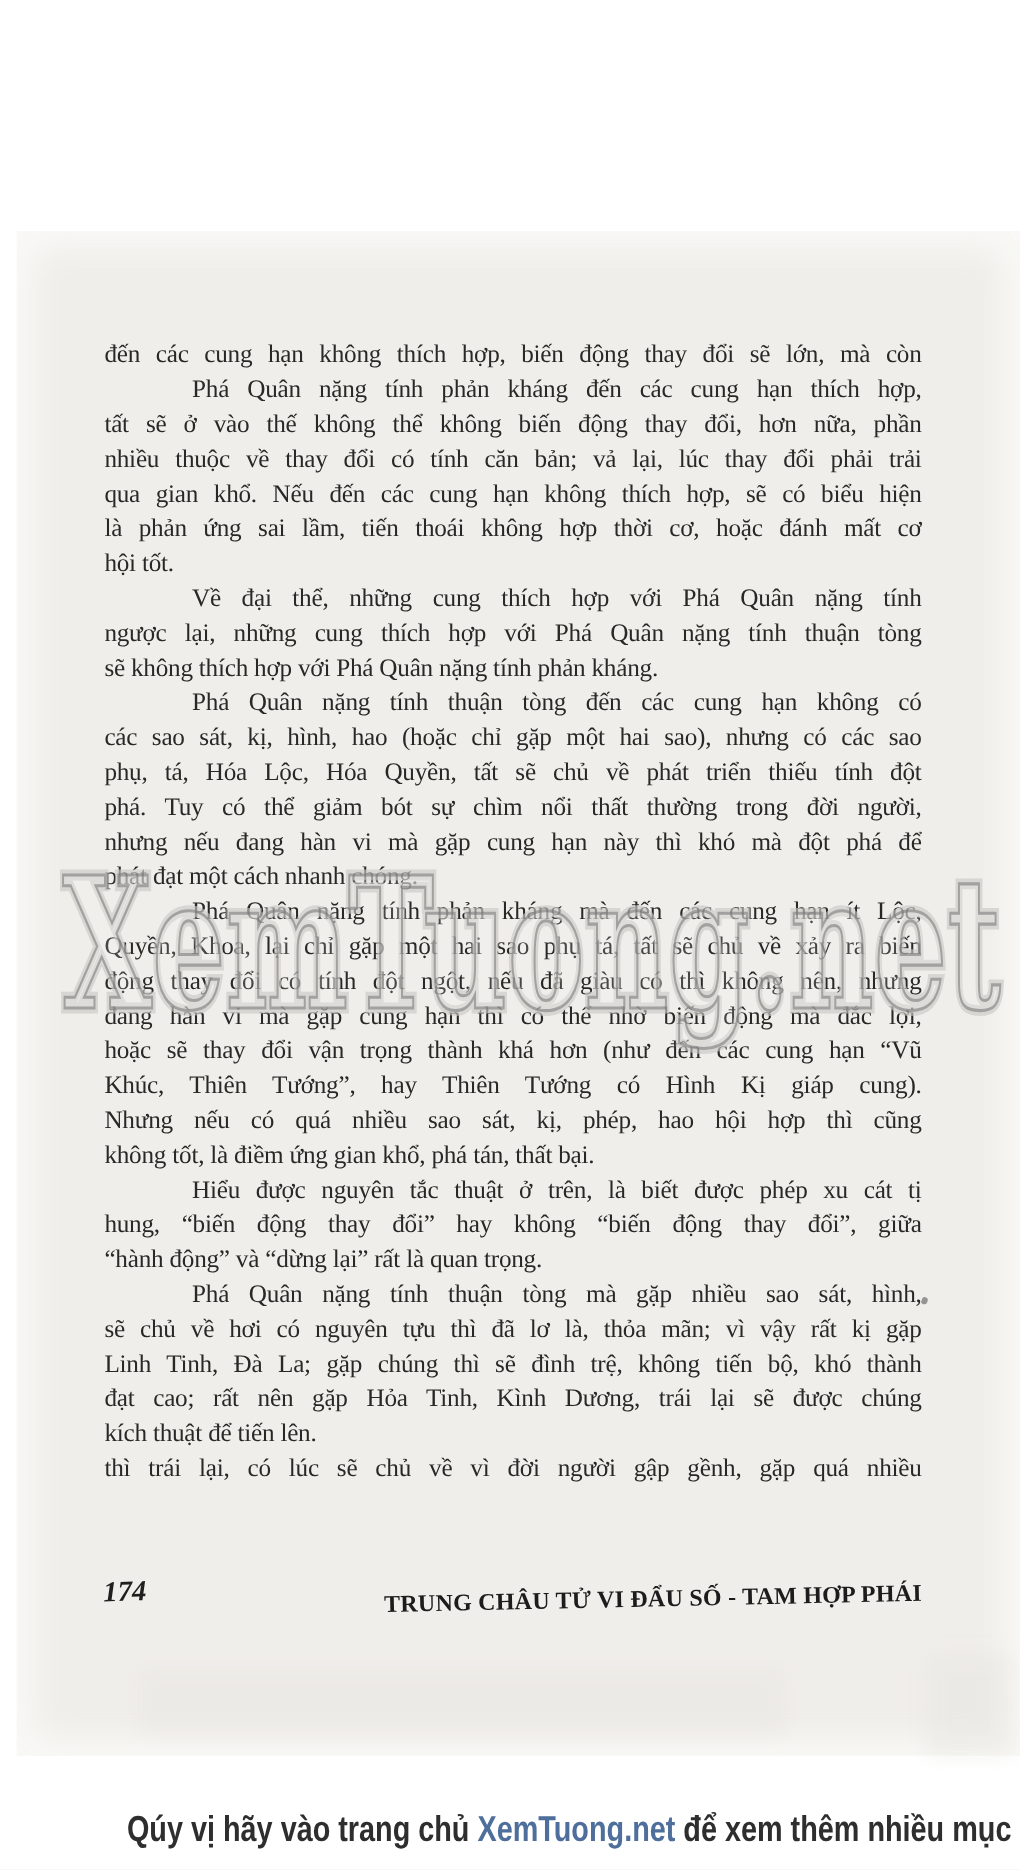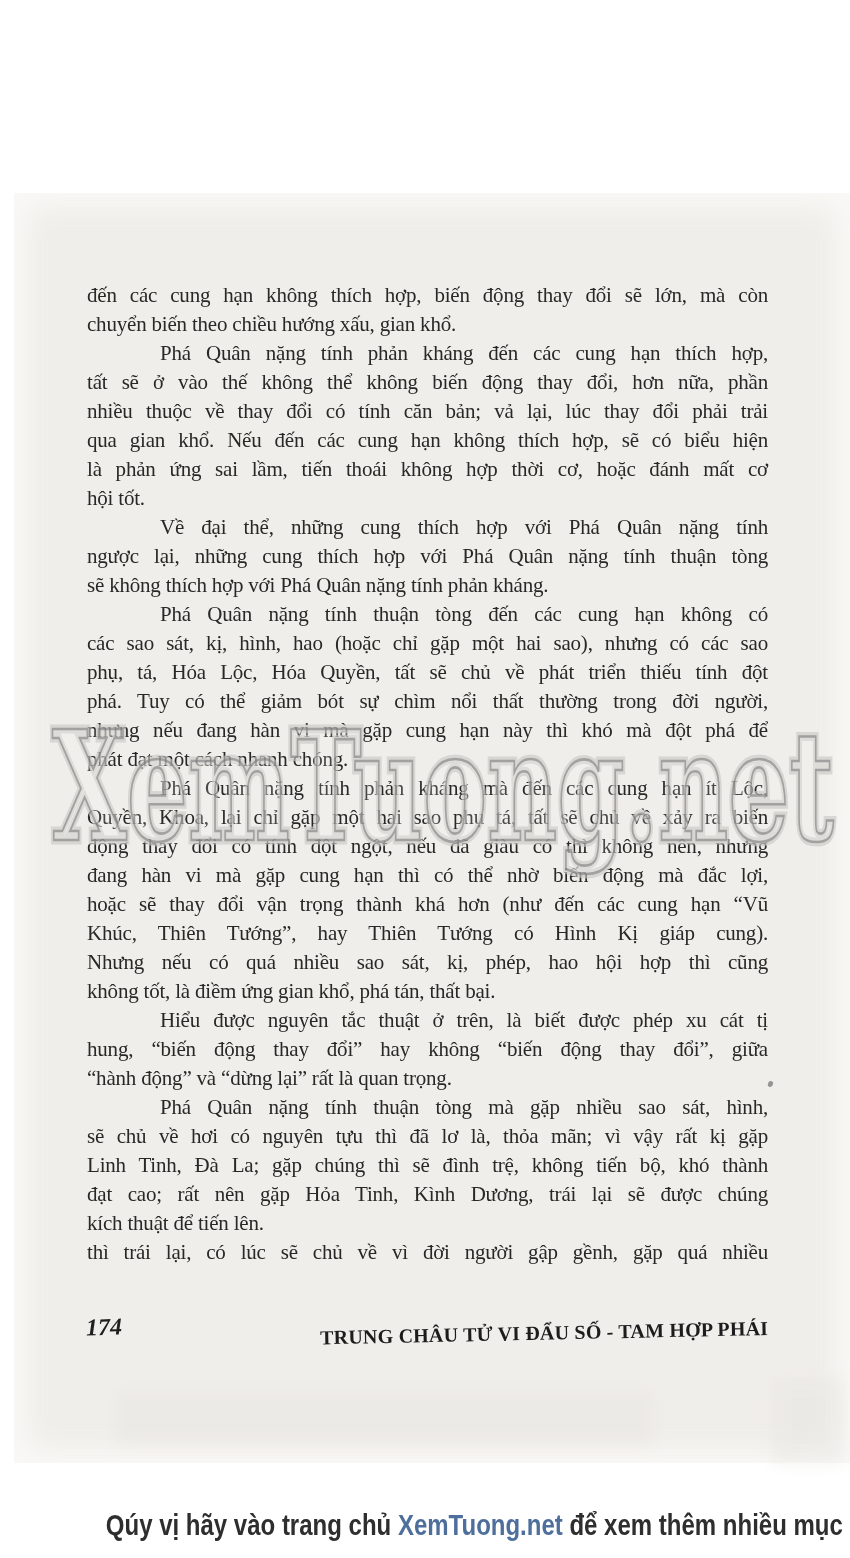--- a/index.html
+++ b/index.html
@@ -69,21 +69,20 @@
 </style>
 </head>
 <body>
 
 <div class="page">
 
   <div class="scan"></div>
 
   <div class="body-text">
       <div class="line">đến các cung hạn không thích hợp, biến động thay đổi sẽ lớn, mà còn</div>
-      <div class="line endline">chuyển biến theo chiều hướng xấu, gian khổ.</div>
       <div class="line indent">Phá Quân nặng tính phản kháng đến các cung hạn thích hợp,</div>
       <div class="line">tất sẽ ở vào thế không thể không biến động thay đổi, hơn nữa, phần</div>
       <div class="line">nhiều thuộc về thay đổi có tính căn bản; vả lại, lúc thay đổi phải trải</div>
       <div class="line">qua gian khổ. Nếu đến các cung hạn không thích hợp, sẽ có biểu hiện</div>
       <div class="line">là phản ứng sai lầm, tiến thoái không hợp thời cơ, hoặc đánh mất cơ</div>
       <div class="line endline">hội tốt.</div>
       <div class="line indent">Về đại thể, những cung thích hợp với Phá Quân nặng tính</div>
       <div class="line">ngược lại, những cung thích hợp với Phá Quân nặng tính thuận tòng</div>
       <div class="line endline">sẽ không thích hợp với Phá Quân nặng tính phản kháng.</div>
       <div class="line indent">Phá Quân nặng tính thuận tòng đến các cung hạn không có</div>

